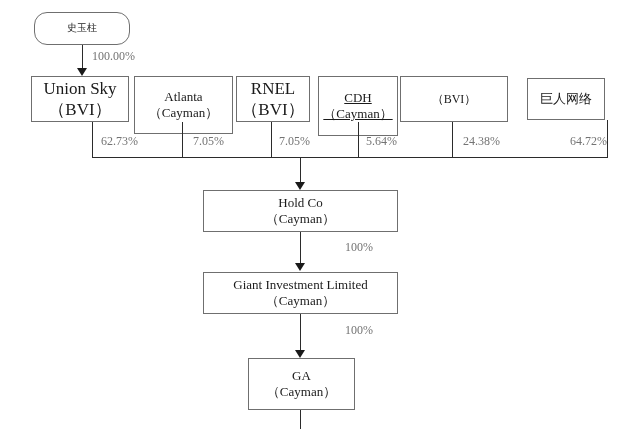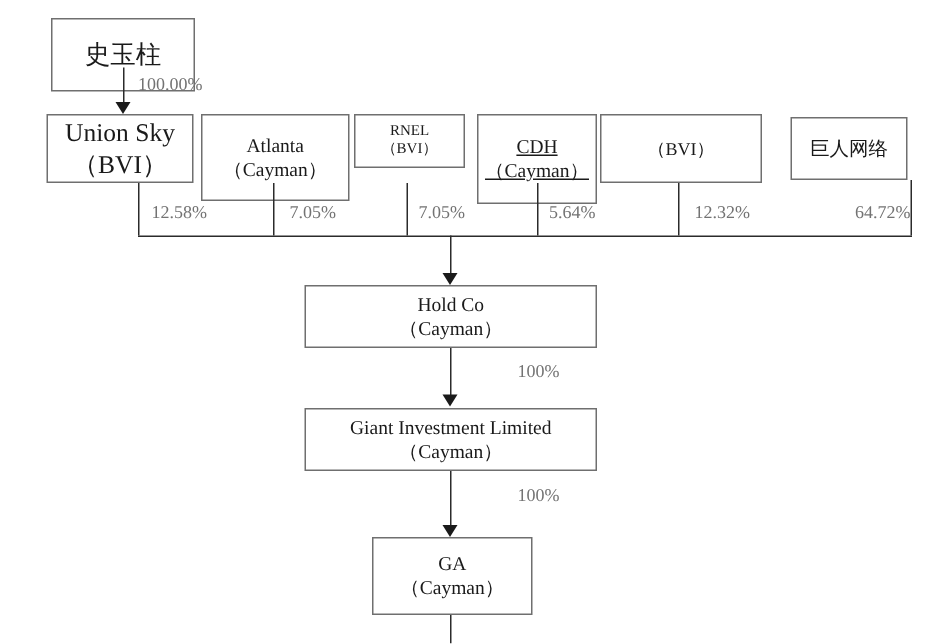--- a/index.html
+++ b/index.html
@@ -21,24 +21,24 @@
     flex-direction:column;
     align-items:center;
     justify-content:center;
     color:#1a1a1a;
     line-height:1.25;
     text-align:center;
   }
   .node .l1{display:block;white-space:nowrap;}
   .node .l2{display:block;white-space:nowrap;}
 
-  .n-shi      {left:34px; top:12px;  width:96px;  height:49px; font-size:17px;}
+  .n-shi      {left:34px; top:12px;  width:96px;  height:33px; font-size:10px;border-radius:13px;}
   .n-union    {left:31px; top:76px;  width:98px;  height:46px; font-size:17px;}
   .n-atlanta  {left:134px;top:76px;  width:99px;  height:58px; font-size:13px;}
-  .n-rnel     {left:236px;top:76px;  width:74px;  height:36px; font-size:10px;}
+  .n-rnel     {left:236px;top:76px;  width:74px;  height:46px; font-size:17px;}
   .n-cdh      {left:318px;top:76px;  width:80px;  height:60px; font-size:13px;text-decoration:underline;}
   .n-mgmt     {left:400px;top:76px;  width:108px; height:46px; font-size:12px;}
   .n-giantnet {left:527px;top:78px;  width:78px;  height:42px; font-size:13px;}
   .n-holdco   {left:203px;top:190px; width:195px; height:42px; font-size:13px;}
   .n-gil      {left:203px;top:272px; width:195px; height:42px; font-size:13px;}
   .n-ga       {left:248px;top:358px; width:107px; height:52px; font-size:13px;}
 
   .vline{position:absolute;width:1px;background:#2b2b2b;}
   .hline{position:absolute;height:1px;background:#2b2b2b;}
 
@@ -101,25 +101,25 @@
 
   <div class="vline" style="left:92px;top:122px;height:35px;"></div>
   <div class="vline" style="left:182px;top:122px;height:35px;"></div>
   <div class="vline" style="left:271px;top:122px;height:35px;"></div>
   <div class="vline" style="left:358px;top:122px;height:35px;"></div>
   <div class="vline" style="left:452px;top:122px;height:35px;"></div>
   <div class="vline" style="left:607px;top:120px;height:37px;"></div>
 
   <div class="hline" style="left:92px;top:157px;width:516px;"></div>
 
-  <div class="pct" style="left:101px;top:134px;">12.58%</div>
+  <div class="pct" style="left:101px;top:134px;">62.73%</div>
   <div class="pct" style="left:193px;top:134px;">7.05%</div>
   <div class="pct" style="left:279px;top:134px;">7.05%</div>
   <div class="pct" style="left:366px;top:134px;">5.64%</div>
-  <div class="pct" style="left:463px;top:134px;">12.32%</div>
+  <div class="pct" style="left:463px;top:134px;">24.38%</div>
   <div class="pct" style="left:570px;top:134px;">64.72%</div>
 
   <div class="vline" style="left:300px;top:157px;height:26px;"></div>
   <div class="arrow" style="left:295px;top:182px;"></div>
 
   <div class="node n-holdco">
     <span class="l1">Hold Co</span>
     <span class="l2">（Cayman）</span>
   </div>
 

